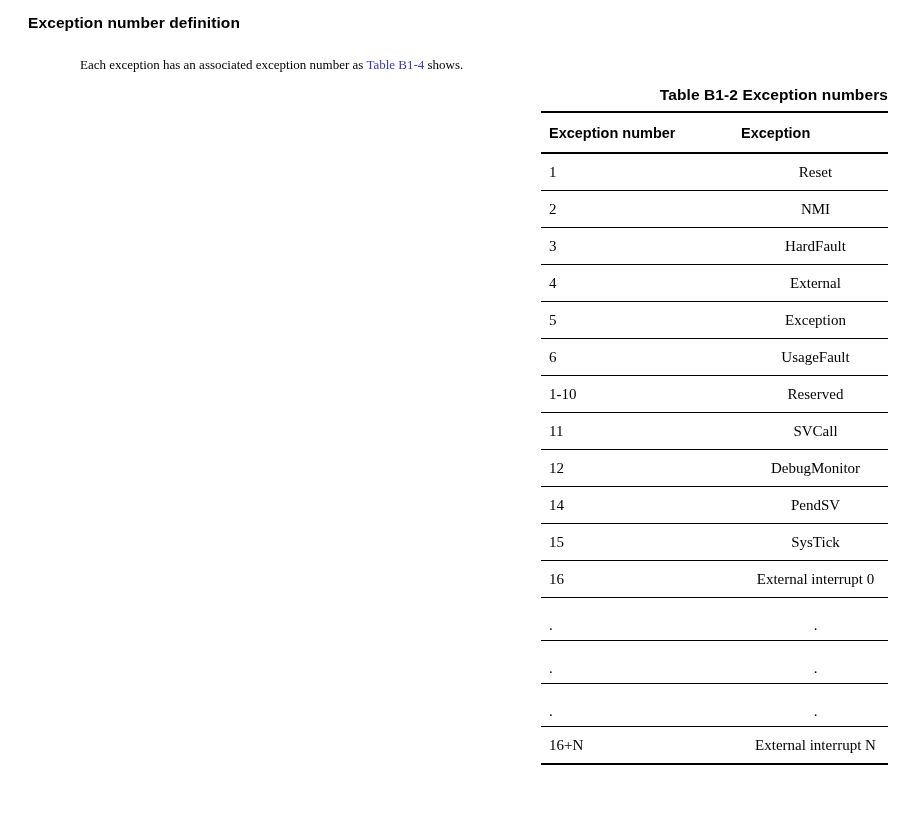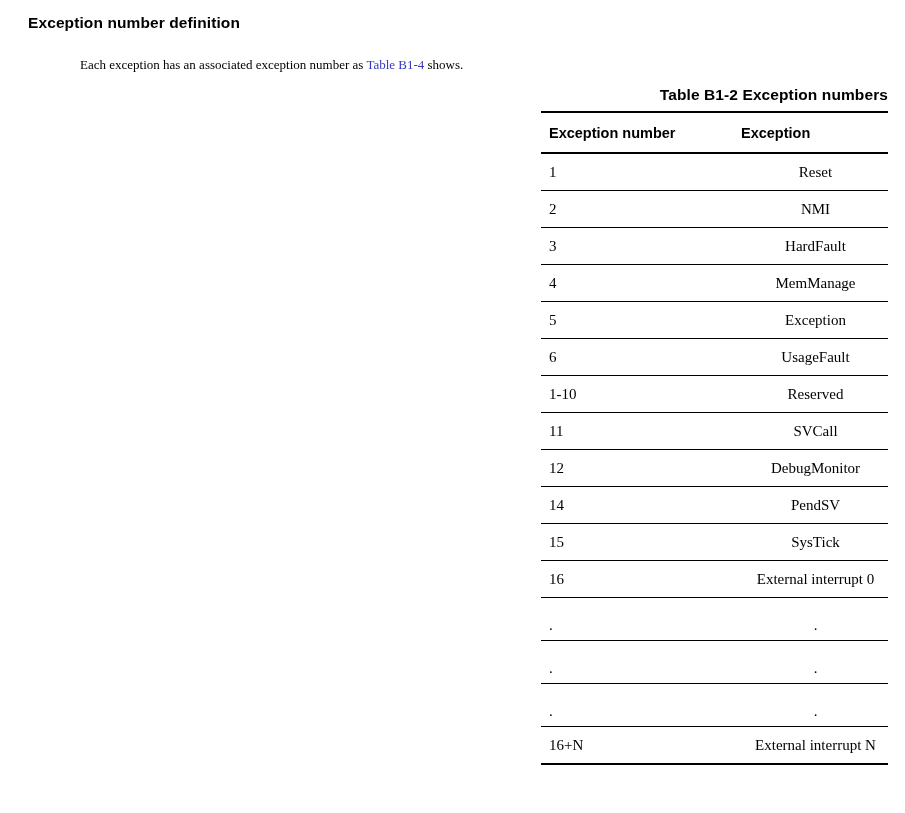--- a/index.html
+++ b/index.html
@@ -151,21 +151,21 @@
           <tr>
             <td class="col1">2</td>
             <td class="col2">NMI</td>
           </tr>
           <tr>
             <td class="col1">3</td>
             <td class="col2">HardFault</td>
           </tr>
           <tr>
             <td class="col1">4</td>
-            <td class="col2">MemManage</td>
+            <td class="col2">External</td>
           </tr>
           <tr>
             <td class="col1">5</td>
             <td class="col2">Exception</td>
           </tr>
           <tr>
             <td class="col1">6</td>
             <td class="col2">UsageFault</td>
           </tr>
           <tr>

